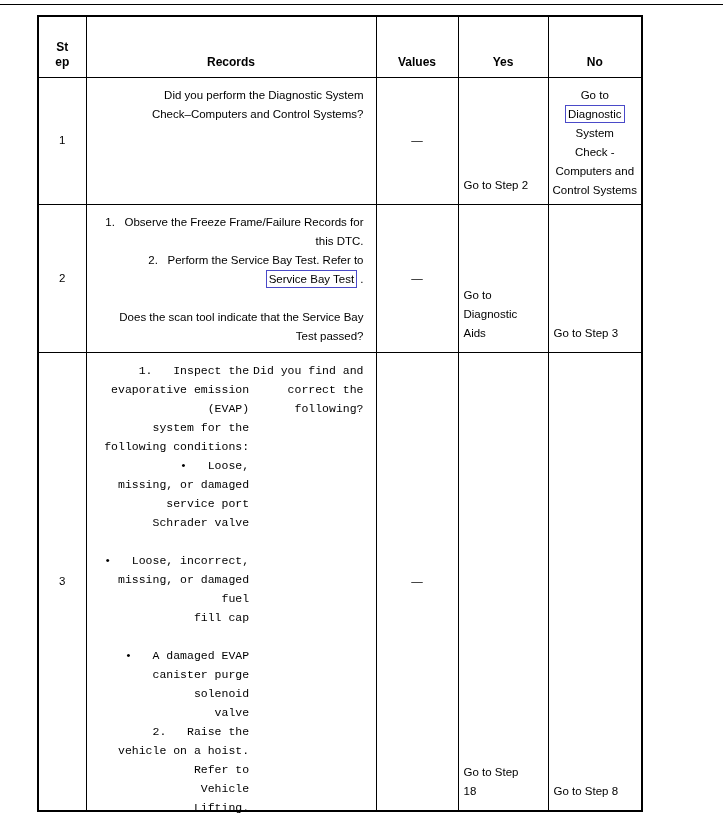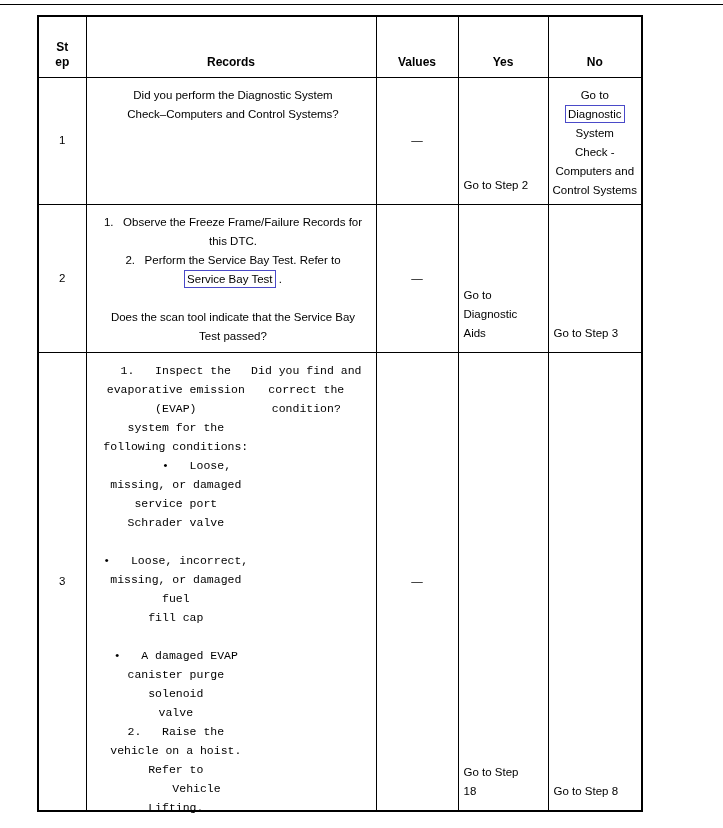--- a/index.html
+++ b/index.html
@@ -27,21 +27,21 @@
     vertical-align: bottom; padding: 4px 4px 7px 4px; text-align: center;
   }
   th.h-step { text-align: left; padding-left: 9px; }
   table.diag td { font-size: 11.5px; line-height: 19px; }
   tr.hdr { height: 61px; margin-top: 20px; }
   tr.r1 { height: 125px; }
   tr.r2 { height: 140px; }
   tr.r3 { height: 459px; }
   .pre { white-space: pre-wrap; }
   .c-step { text-align: center; vertical-align: middle; }
-  .c-action { vertical-align: top; text-align: center; padding: 8px 12px 6px 16px; }
+  .c-action { vertical-align: top; text-align: right; padding: 8px 12px 6px 16px; }
   .c-values { text-align: center; vertical-align: middle; }
   .c-goto-bottom { text-align: left; vertical-align: bottom; padding: 4px 5px 9px 5px; }
   .c-goto-top { text-align: center; vertical-align: top; padding: 8px 4px 4px 4px; }
   .link-box {
     border: 1px solid #4a4ac8;
     padding: 0 2px;
     display: inline-block;
     line-height: 16px;
   }
   .action-flex {
@@ -134,21 +134,21 @@
 2.   Raise the vehicle on a hoist. Refer to
       Vehicle Lifting.
 
 3.   Inspect the EVAP system for the following
 conditions:
       •   Disconnected, improperly routed, kinked,
 or damaged EVAP pipes and hoses
 
 •   A damaged EVAP canister vent solenoid
 valve or EVAP canister</div>
-        <div class="pre">Did you find and correct the condition?</div>
+        <div class="pre">Did you find and correct the following?</div>
       </div>
     </td>
     <td class="c-values">—</td>
     <td class="c-goto-bottom">
       <div class="pre">Go to Step
 18</div>
     </td>
     <td class="c-goto-bottom">
       <div>Go to Step 8</div>
     </td>

